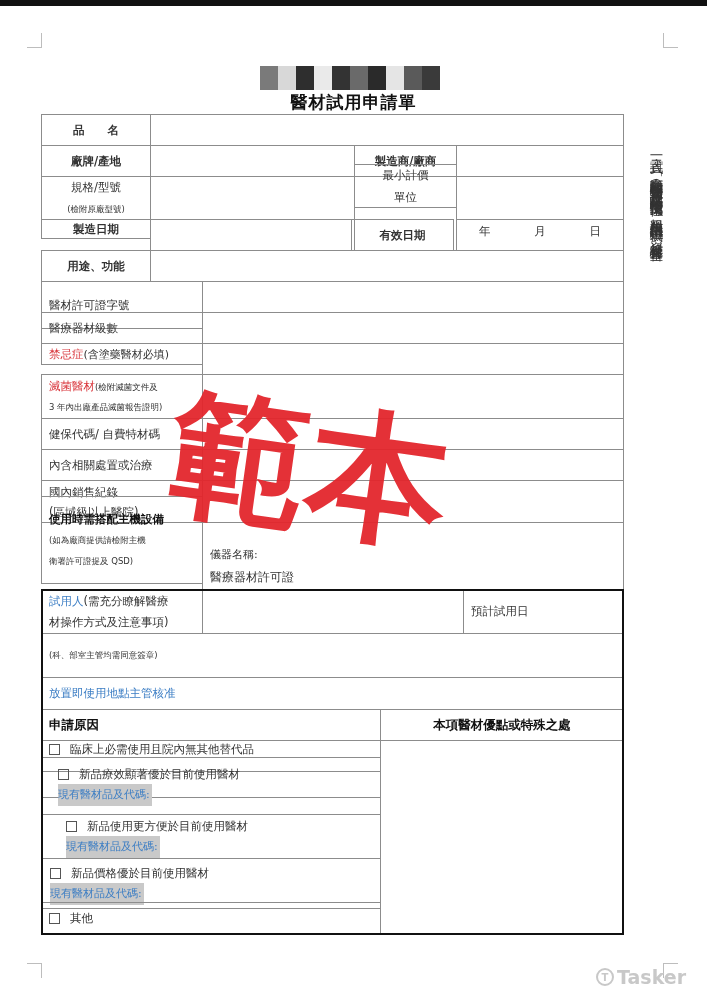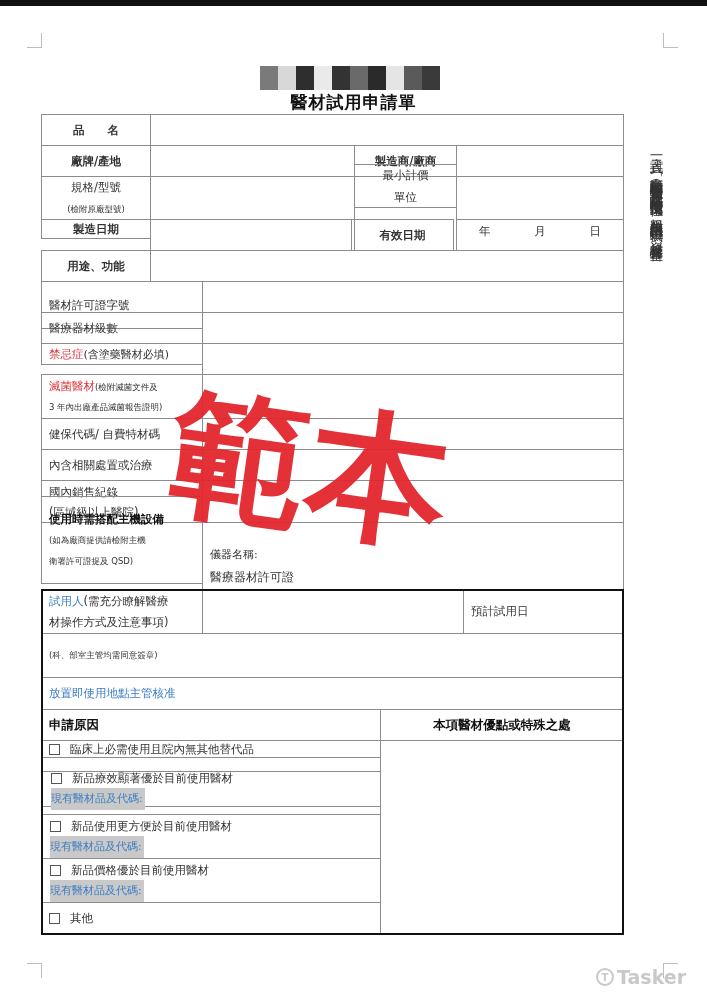--- a/index.html
+++ b/index.html
@@ -152,29 +152,29 @@
 </div>
 
 <div class="cell left bold" style="left:41px;top:709px;width:340px;height:32px;font-size:12.5px">申請原因</div>
 <div class="cell center bold" style="left:380px;top:709px;width:244px;height:32px;font-size:12.5px">本項醫材優點或特殊之處</div>
 <div class="cell" style="left:380px;top:740px;width:244px;height:195px"></div>
 
 <div class="cell left" style="left:41px;top:740px;width:340px;height:18px">
   <span class="cb"></span>
     <span>臨床上必需使用且院內無其他替代品</span>
 </div>
-<div class="cell col" style="left:41px;top:771px;width:340px;height:36px;line-height:20px;padding-left:9px">
+<div class="cell col" style="left:41px;top:771px;width:340px;height:27px;line-height:20px;padding-left:16px">
   <span><span class="cb"></span><span>新品療效顯著優於目前使用醫材</span></span>
   <span class="hl">現有醫材品及代碼:</span>
 </div>
-<div class="cell col" style="left:41px;top:814px;width:340px;height:45px;line-height:20px;padding-left:8px">
+<div class="cell col" style="left:41px;top:814px;width:340px;height:45px;line-height:20px;padding-left:24px">
   <span><span class="cb"></span><span>新品使用更方便於目前使用醫材</span></span>
   <span class="hl">現有醫材品及代碼:</span>
 </div>
-<div class="cell col" style="left:41px;top:858px;width:340px;height:45px;line-height:20px;padding-left:8px">
+<div class="cell col" style="left:41px;top:858px;width:340px;height:51px;line-height:20px;padding-left:8px">
   <span><span class="cb"></span><span>新品價格優於目前使用醫材</span></span>
   <span class="hl">現有醫材品及代碼:</span>
 </div>
 <div class="cell left" style="left:41px;top:902px;width:340px;height:33px">
   <span class="cb"></span>
     <span>其他</span>
 </div>
 
 <div class="boldframe"></div>
 

